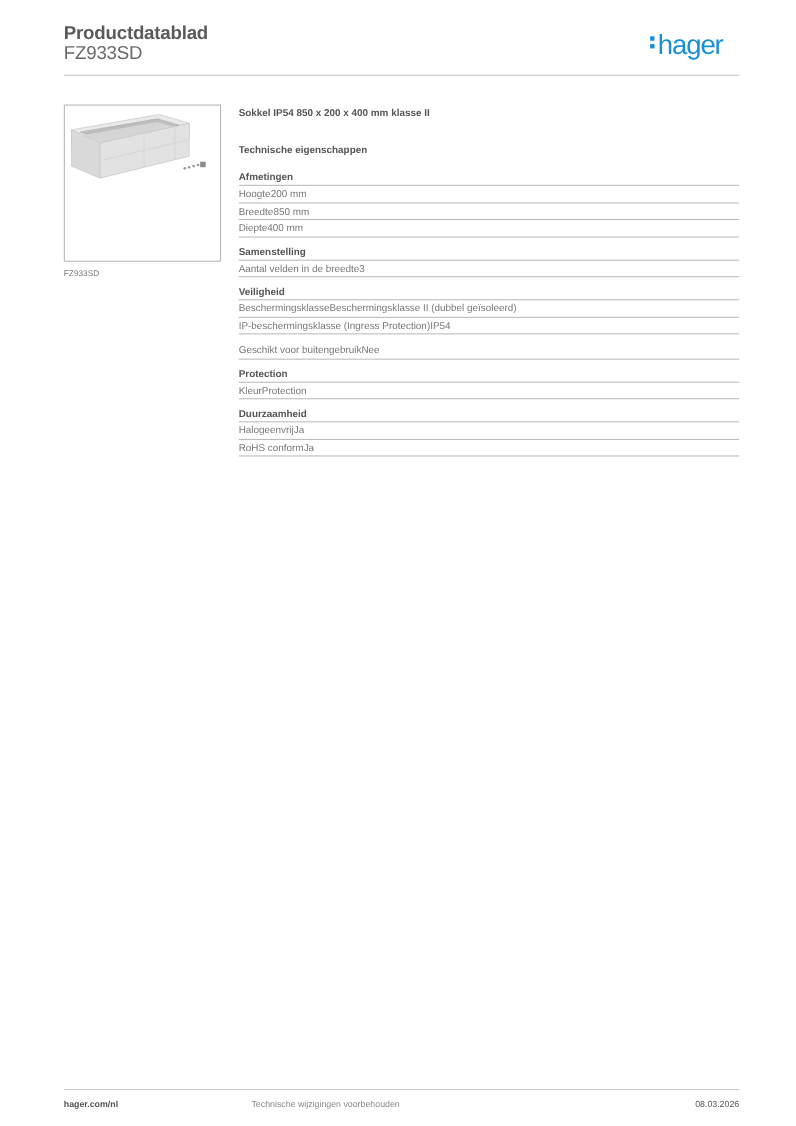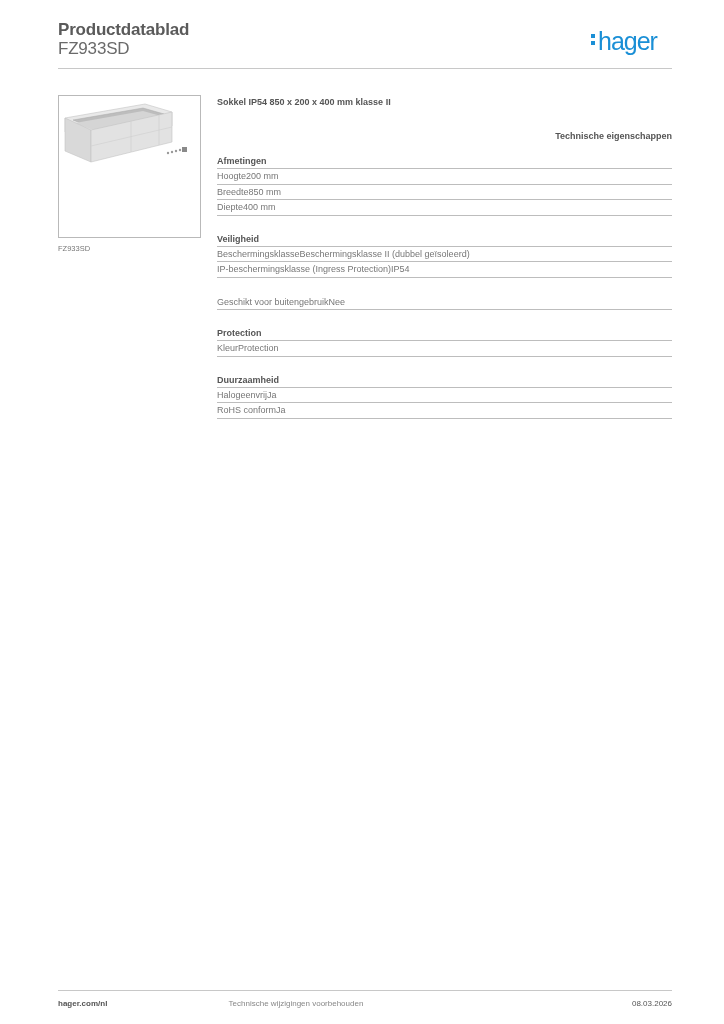--- a/index.html
+++ b/index.html
@@ -8,22 +8,22 @@
   .title { position: absolute; left: 58px; top: 20px; font-size: 17px; font-weight: bold; color: #5a5a5a; letter-spacing: -0.2px; }
   .subtitle { position: absolute; left: 58px; top: 39px; font-size: 17px; color: #6a6a6a; letter-spacing: -0.2px; }
   .logo { position: absolute; left: 591px; top: 27px; font-size: 25px; font-weight: normal; color: #1a8fd6; letter-spacing: -1px; }
   .logo .dots { display: inline-block; width: 5px; position: relative; top: -2px; margin-right: 2px; }
   .logo .dots i { display: block; width: 4px; height: 4px; background: #1a8fd6; margin: 3px 0; }
   .hr-top { position: absolute; left: 58px; top: 68px; width: 614px; height: 1px; background: #c8c8c8; }
   .img-box { position: absolute; left: 58px; top: 95px; width: 143px; height: 143px; border: 1px solid #b9b9b9; box-sizing: border-box; background: #fff; }
   .img-caption { position: absolute; left: 58px; top: 244px; font-size: 7.5px; color: #777; }
   .content { position: absolute; left: 217px; top: 95px; width: 455px; }
   .prod-name { font-size: 9px; font-weight: bold; color: #555; height: 14px; line-height: 14px; margin-bottom: 20px; }
-  .section-title { font-size: 9px; font-weight: bold; color: #555; height: 14px; line-height: 14px; margin-bottom: 12px; text-align: right; }
-  .group { margin-bottom: 17px; }
+  .section-title { font-size: 9px; font-weight: bold; color: #555; height: 14px; line-height: 14px; margin-bottom: 12px; }
+  .group { margin-bottom: 7px; }
   .group-title { font-size: 9px; font-weight: bold; color: #555; height: 13px; line-height: 13px; border-bottom: 1px solid #bdbdbd; }
   .row { display: flex; justify-content: flex-start; font-size: 9px; color: #777; height: 14.5px; line-height: 15px; border-bottom: 1px solid #bdbdbd; }
   .footer-line { position: absolute; left: 58px; top: 990px; width: 614px; height: 1px; background: #c8c8c8; }
   .footer-left { position: absolute; left: 58px; top: 999px; font-size: 8px; font-weight: bold; color: #555; }
   .footer-mid { position: absolute; left: 0; width: 592px; text-align: center; top: 999px; font-size: 8px; color: #888; }
   .footer-right { position: absolute; right: 52px; top: 999px; font-size: 8px; font-weight: normal; color: #555; }
 </style>
 </head>
 <body>
 
@@ -66,20 +66,27 @@
     <div class="row">
         <span>Breedte</span>
         <span>850 mm</span>
       </div>
     <div class="row">
         <span>Diepte</span>
         <span>400 mm</span>
       </div>
   </div>
 
+  <div class="group">
+    <div class="group-title">Samenstelling</div>
+    <div class="row">
+        <span>Aantal velden in de breedte</span>
+        <span>3</span>
+      </div>
+  </div>
 
   <div class="group">
     <div class="group-title">Veiligheid</div>
     <div class="row">
         <span>Beschermingsklasse</span>
         <span>Beschermingsklasse II (dubbel geïsoleerd)</span>
       </div>
     <div class="row">
         <span>IP-beschermingsklasse (Ingress Protection)</span>
         <span>IP54</span>

